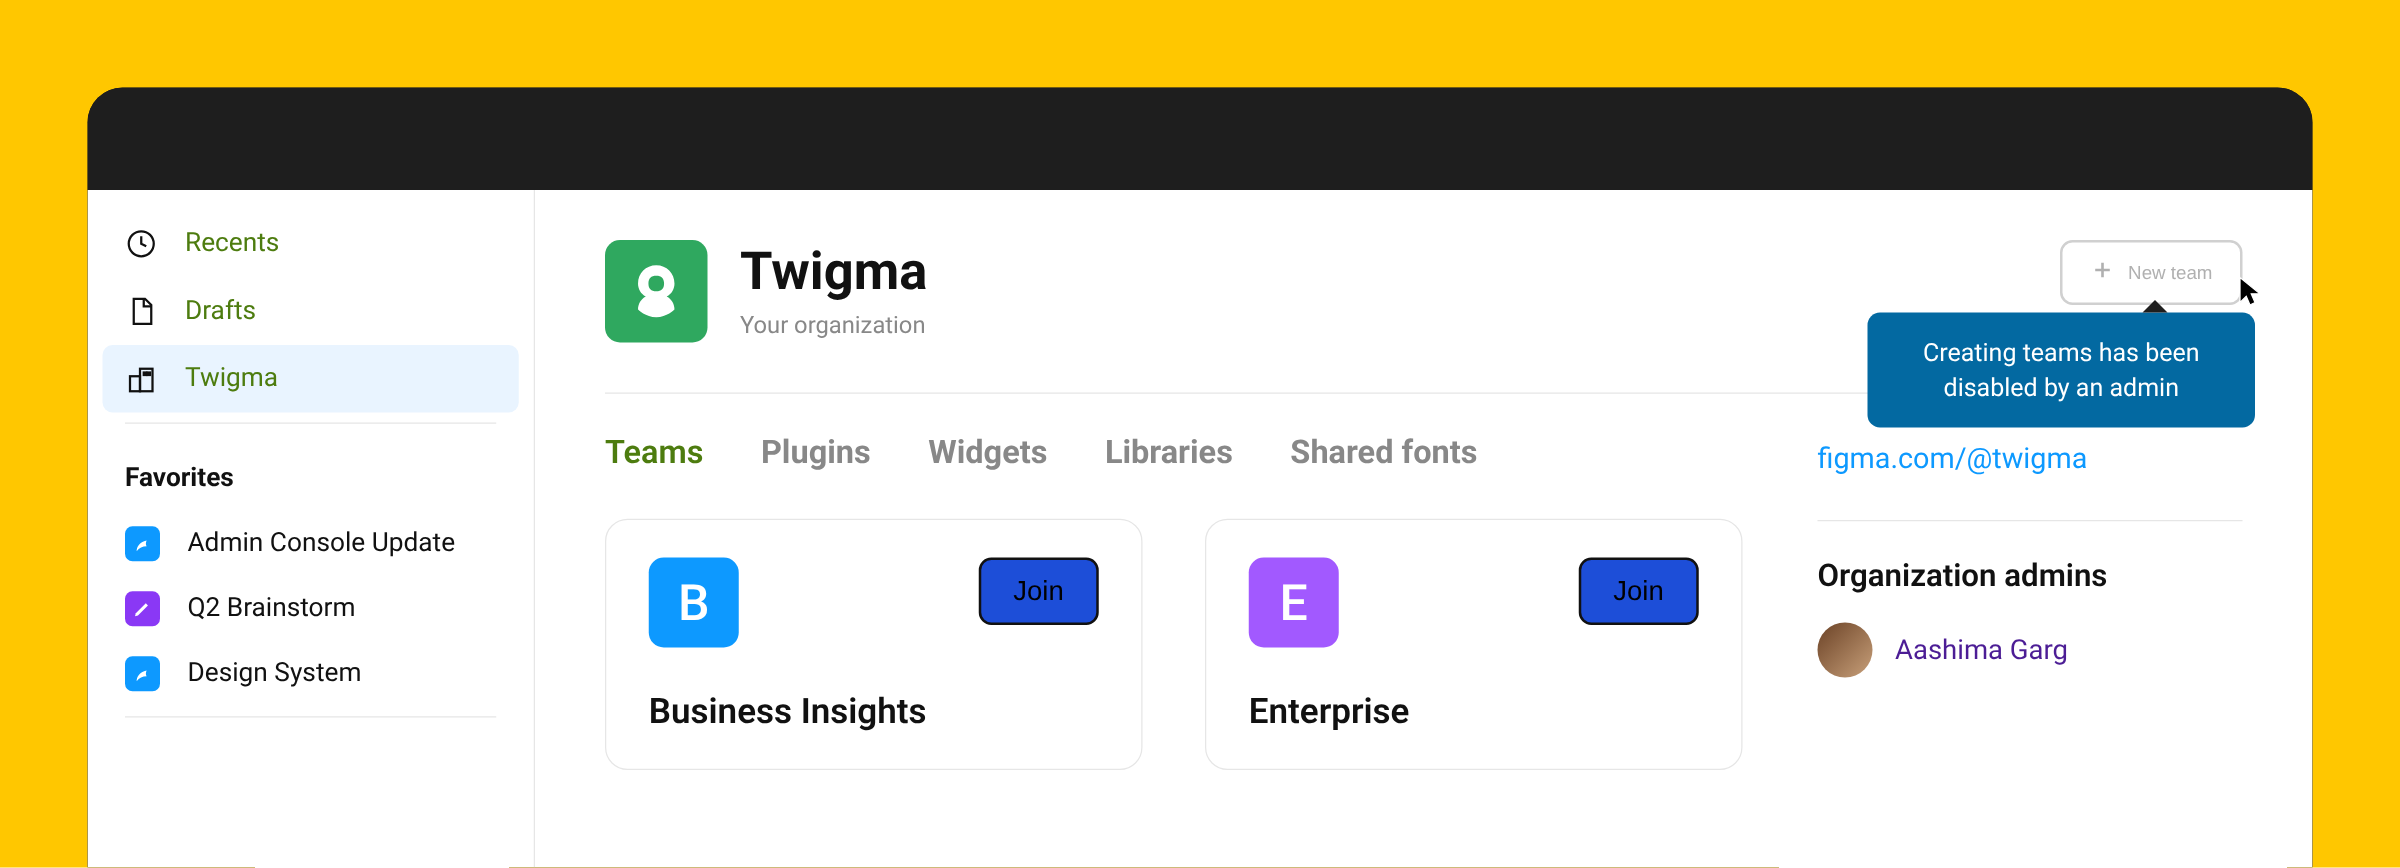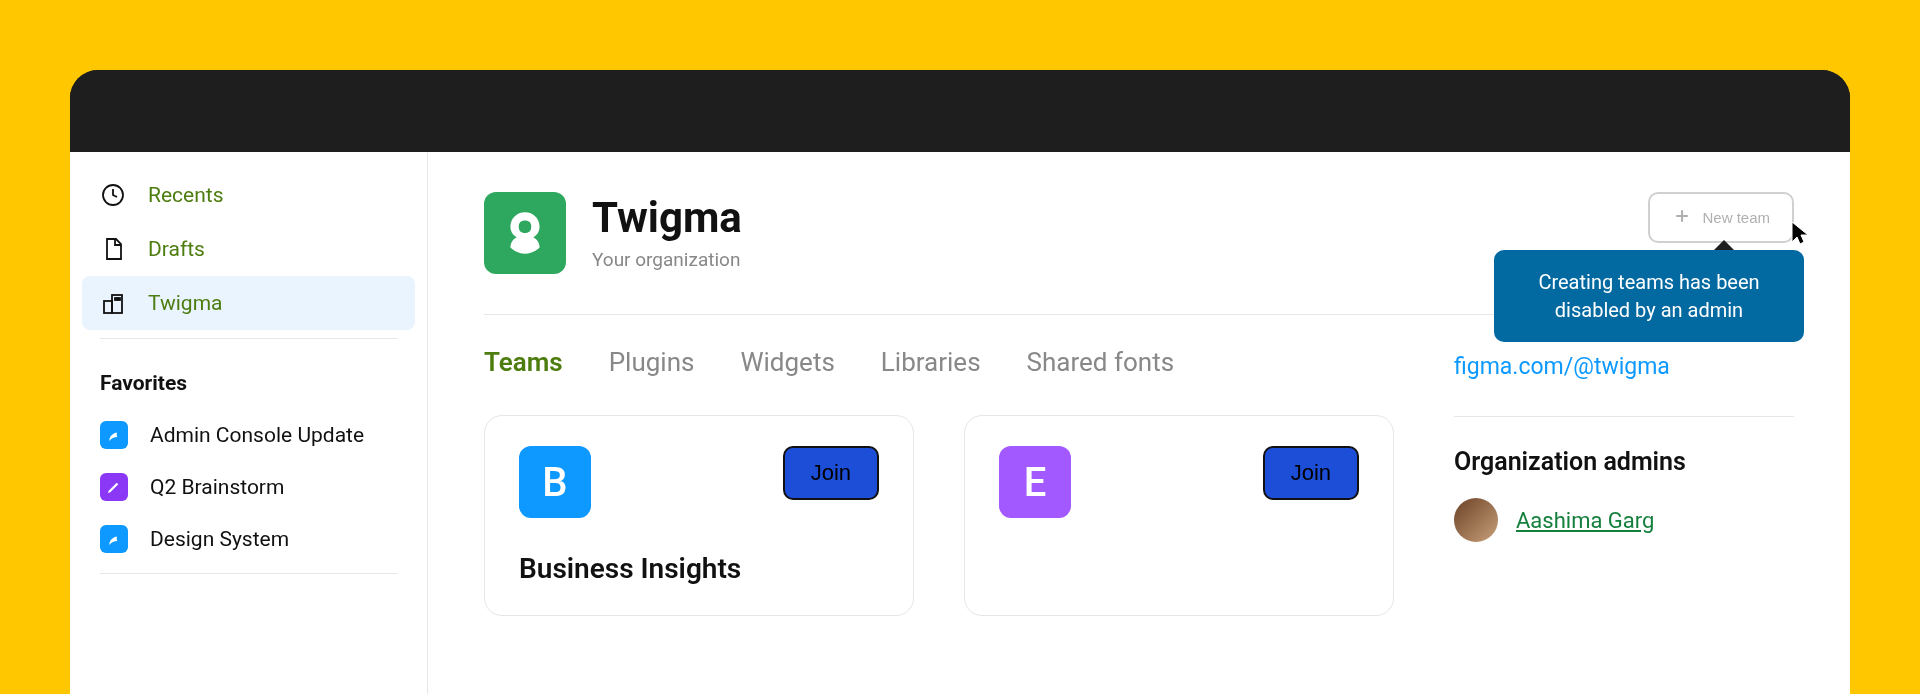--- a/index.html
+++ b/index.html
@@ -175,21 +175,21 @@
       display: flex;
       gap: 60px;
     }
     .left-col { flex: 1; }
     .tabs {
       display: flex;
       gap: 46px;
       font-size: 26px;
       margin-bottom: 38px;
     }
-    .tab { color: #888; cursor: pointer; }
+    .tab { color: #888; cursor: pointer; font-weight: bold; }
     .tab.active { color: #4d7c0f; font-weight: 600; }
     .team-cards { display: flex; gap: 50px; }
     .team-card {
       width: 430px;
       border: 1px solid #e6e6e6;
       border-radius: 18px;
       padding: 30px 34px;
     }
     .card-top {
       display: flex;
@@ -245,21 +245,21 @@
       align-items: center;
       gap: 18px;
       margin-top: 22px;
     }
     .admin-avatar {
       width: 44px;
       height: 44px;
       border-radius: 50%;
       background: linear-gradient(135deg, #6b4226 0%, #c8a07a 100%);
     }
-    .admin-name { font-size: 22px; color: #15803d; text-decoration: underline; }
+    .admin-name { font-size: 22px; color: #4c1d95; }
   </style>
 </head>
 <body>
 
 <div class="window">
   <div class="titlebar"></div>
   <div class="content">
 
     <div class="sidebar">
       <div class="sidebar-item">
@@ -368,20 +368,21 @@
                 <div class="team-avatar blue">B</div>
                 <button class="join-btn">Join</button>
               </div>
               <div class="team-name">Business Insights</div>
             </div>
             <div class="team-card">
               <div class="card-top">
                 <div class="team-avatar purple">E</div>
                 <button class="join-btn">Join</button>
               </div>
+              <div class="team-name">Enterprise</div>
             </div>
           </div>
         </div>
 
         <div class="right-col">
           <a href="#" class="profile-link">figma.com/@twigma</a>
           <div class="right-divider"></div>
           <div class="section-title">Organization admins</div>
           <div class="admin-row">
             <div class="admin-avatar"></div>

